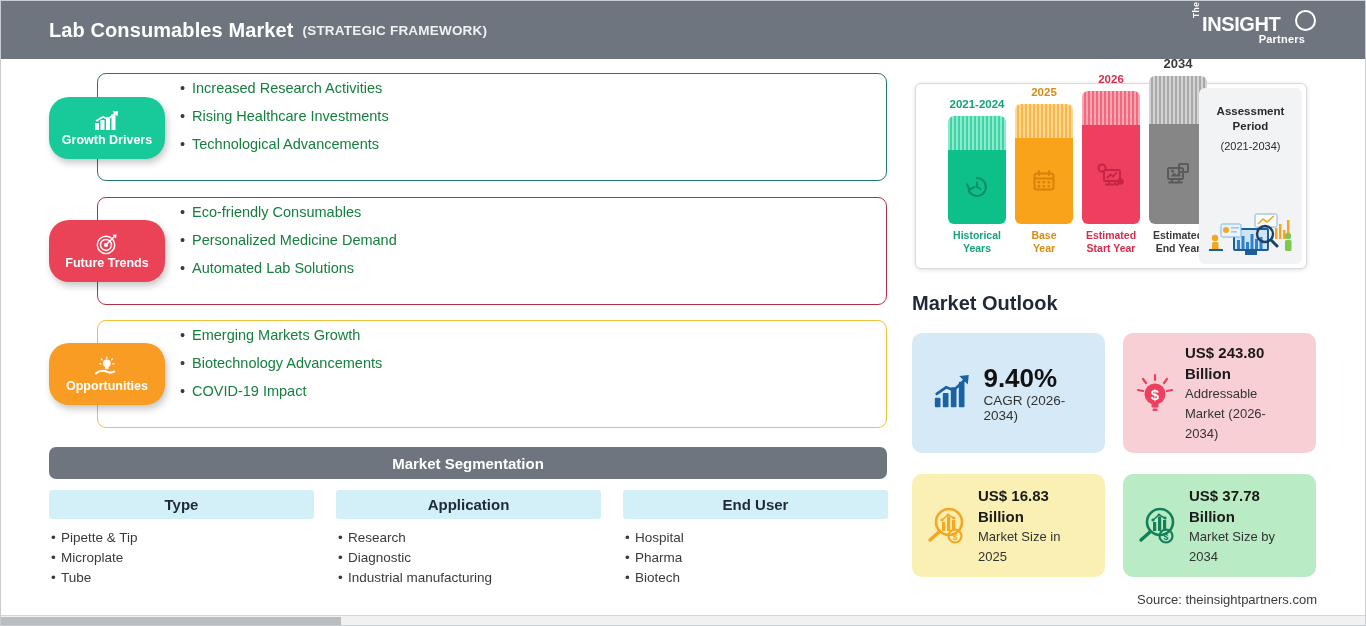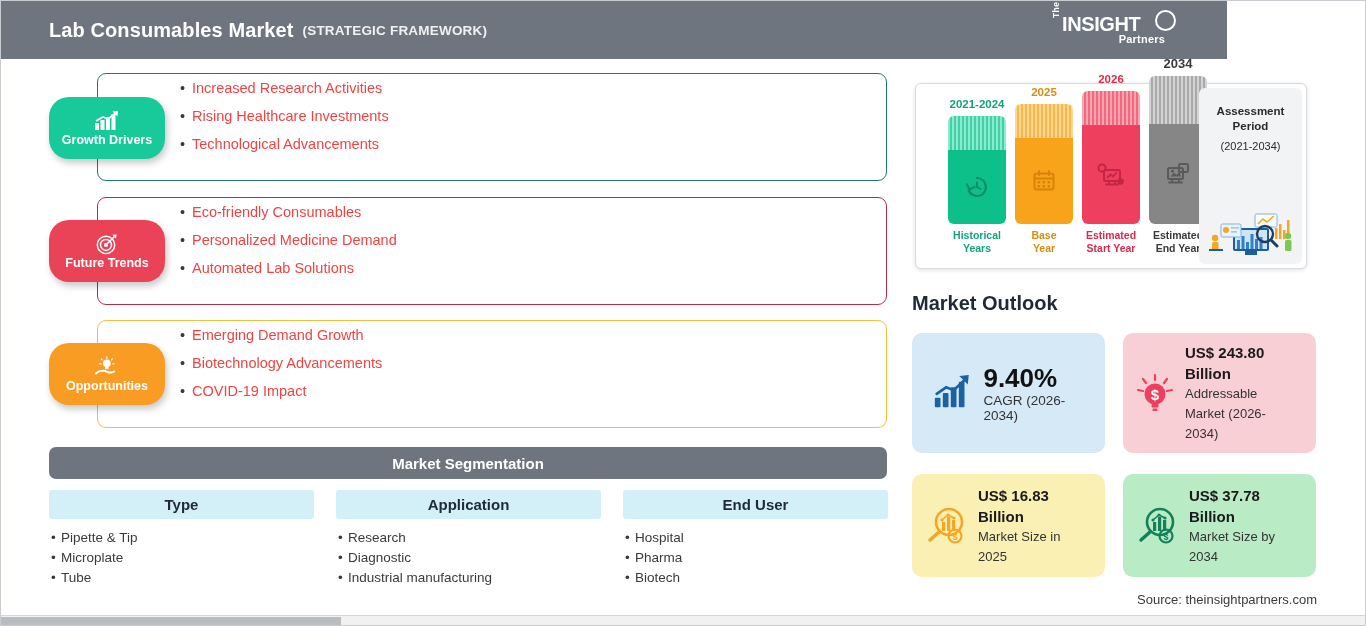--- a/index.html
+++ b/index.html
@@ -18,21 +18,21 @@
     background: #ffffff;
     border: 1px solid #c9ccd1;
     box-sizing: border-box;
     overflow: hidden;
   }
 
   
   .header {
     position: absolute;
     left: 0; top: 0;
-    width: 1226px; height: 58px;
+    width: 1366px; height: 58px;
     background: #6e757e;
     display: flex;
     align-items: center;
   }
   .header-title {
     margin-left: 48px;
     font-size: 20px;
     font-weight: bold;
     color: #ffffff;
     letter-spacing: .1px;
@@ -93,21 +93,21 @@
     box-sizing: border-box;
   }
   .panel ul {
     margin: 0;
     padding: 0 0 0 94px;
     list-style: none;
   }
   .panel li {
     position: relative;
     font-size: 14.5px;
-    color: #ef4444;
+    color: #15803d;
     line-height: 28px;
   }
   .panel li::before {
     content: "•";
     position: absolute;
     left: -12px;
     color: #3a3a3a;
   }
 
   .badge {
@@ -355,21 +355,21 @@
       <circle cx="12" cy="13" r="6" fill="none" stroke="#fff" stroke-width="1.6"></circle>
       <circle cx="12" cy="13" r="2.3" fill="#fff"></circle>
       <path d="M12 13 L22 3" stroke="#fff" stroke-width="1.6"></path>
       <path d="M19 2 L23.5 1.5 L23 6 Z" fill="#fff"></path>
     </svg>
     <div class="badge-label">Future Trends</div>
   </div>
 
   <div class="panel" style="top:319px;height:108px;border:1.3px solid #edc33c;">
     <ul>
-      <li>Emerging Demand Growth</li>
+      <li>Emerging Markets Growth</li>
       <li>Biotechnology Advancements</li>
       <li>COVID-19 Impact</li>
     </ul>
   </div>
   <div class="badge" style="left:48px;top:342px;background:#f89c23;">
     <svg class="badge-icon" viewBox="0 0 28 24">
       <circle cx="14" cy="8" r="4.2" fill="#fff"></circle>
       <rect x="12" y="12" width="4" height="2.4" fill="#fff"></rect>
       <g stroke="#fff" stroke-width="1.3" stroke-linecap="round">
         <path d="M14 1 L14 2.6"></path>

